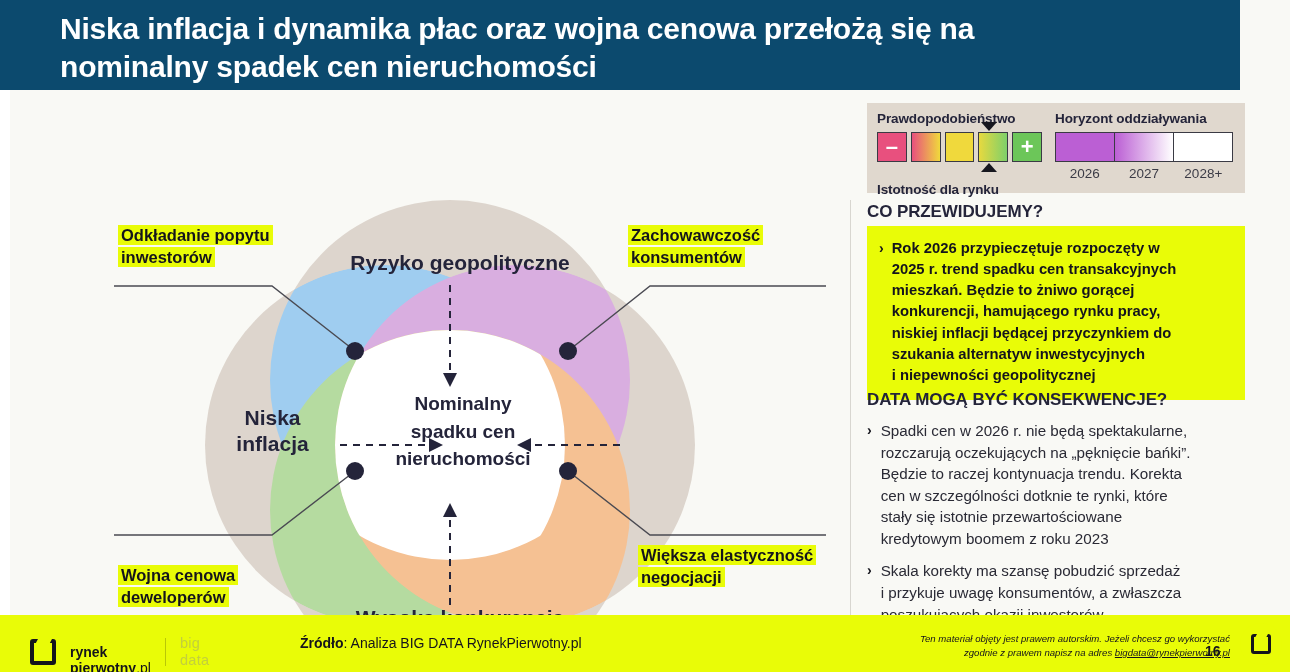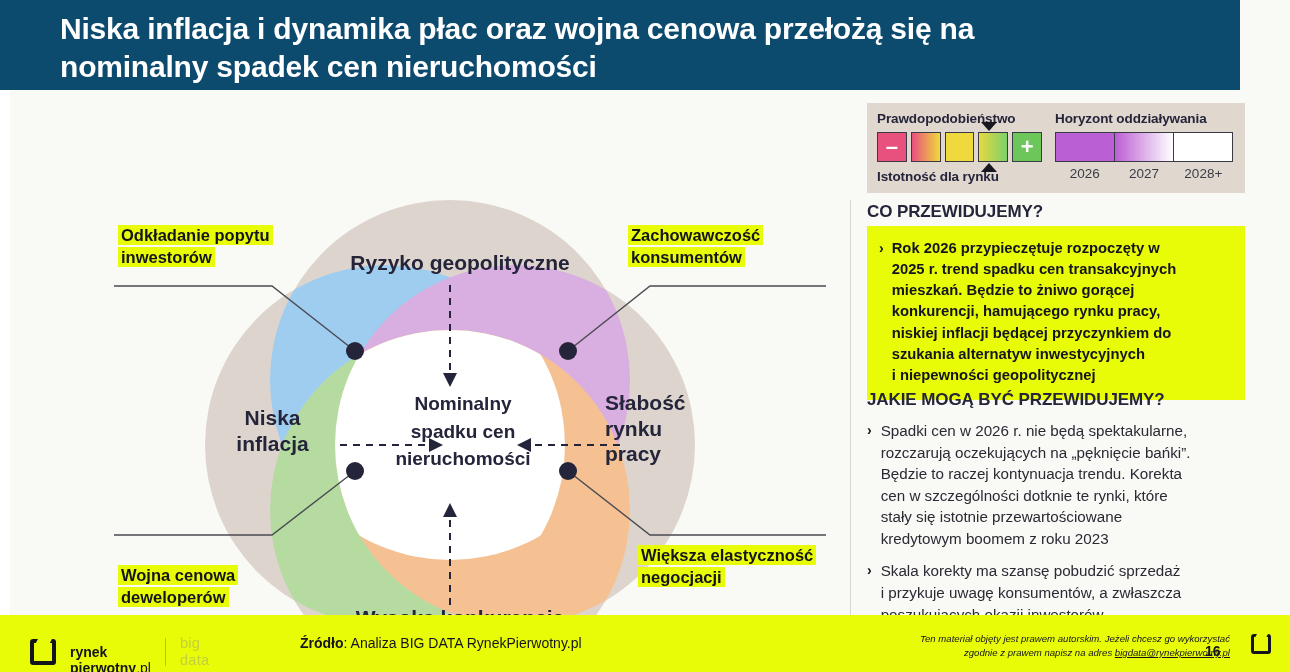--- a/index.html
+++ b/index.html
@@ -98,21 +98,21 @@
     width: 30px; height: 30px; border: 1.5px solid #3a3a44;
     display: flex; align-items: center; justify-content: center;
   }
   .sw .pm { color: #fff; font-weight: 700; font-size: 22px; line-height: 1; }
   .tri {
     position: absolute; width: 0; height: 0;
     border-left: 8px solid transparent; border-right: 8px solid transparent;
   }
   #tri-up   { left: 104px; top: -10px;  border-top: 9px solid #17171f; }
   #tri-down { left: 104px; top: 31px;   border-bottom: 9px solid #17171f; }
-  #legend-bottom-label { margin-top: 7px; }
+  #legend-bottom-label { margin-top: 20px; }
   #horizon-bar {
     display: flex; margin-top: 6px;
     border: 1.5px solid #3a3a44; height: 30px; width: 178px;
   }
   .hz { flex: 1; border-right: 1.5px solid #3a3a44; }
   .hz:last-child { border-right: none; }
   #horizon-years {
     display: flex; margin-top: 4px; width: 178px;
     font-size: 13.5px; color: #3b3b46;
   }
@@ -286,23 +286,20 @@
           <circle cx="558" cy="261" r="9"></circle>
           <circle cx="345" cy="381" r="9"></circle>
           <circle cx="558" cy="381" r="9"></circle>
         </g>
       </svg>
 
       <div class="venn-label" id="lbl-top">Ryzyko geopolityczne</div>
       <div class="venn-label" id="lbl-bottom">Wysoka konkurencja</div>
       <div class="venn-label" id="lbl-left" style="white-space:pre-line">Niska
 inflacja</div>
-      <div class="venn-label" id="lbl-right" style="white-space:pre-line">Słabość
-rynku
-pracy</div>
       <div class="venn-label" id="lbl-center" style="white-space:pre-line">Nominalny
 spadku cen
 nieruchomości</div>
 
       <div class="callout" id="co-tr">
         <span class="hl">Zachowawczość
 konsumentów</span>
       </div>
       <div class="callout" id="co-tl">
         <span class="hl">Odkładanie popytu
@@ -365,21 +362,21 @@
           <div id="forecast-text">Rok 2026 przypieczętuje rozpoczęty w
 2025 r. trend spadku cen transakcyjnych
 mieszkań. Będzie to żniwo gorącej
 konkurencji, hamującego rynku pracy,
 niskiej inflacji będącej przyczynkiem do
 szukania alternatyw inwestycyjnych
 i niepewności geopolitycznej</div>
         </div>
       </div>
 
-      <div class="sect-head" id="conseq-head">JAKIE MOGĄ BYĆ PRZEWIDUJEMY?</div>
+      <div class="sect-head" id="conseq-head">DATA MOGĄ BYĆ KONSEKWENCJE?</div>
 
       <div id="conseq-list">
         <div class="conseq-item">
           <span class="chev">›</span>
           <div class="conseq-text">Spadki cen w 2026 r. nie będą spektakularne,
 rozczarują oczekujących na „pęknięcie bańki”.
 Będzie to raczej kontynuacja trendu. Korekta
 cen w szczególności dotknie te rynki, które
 stały się istotnie przewartościowane
 kredytowym boomem z roku 2023</div>

